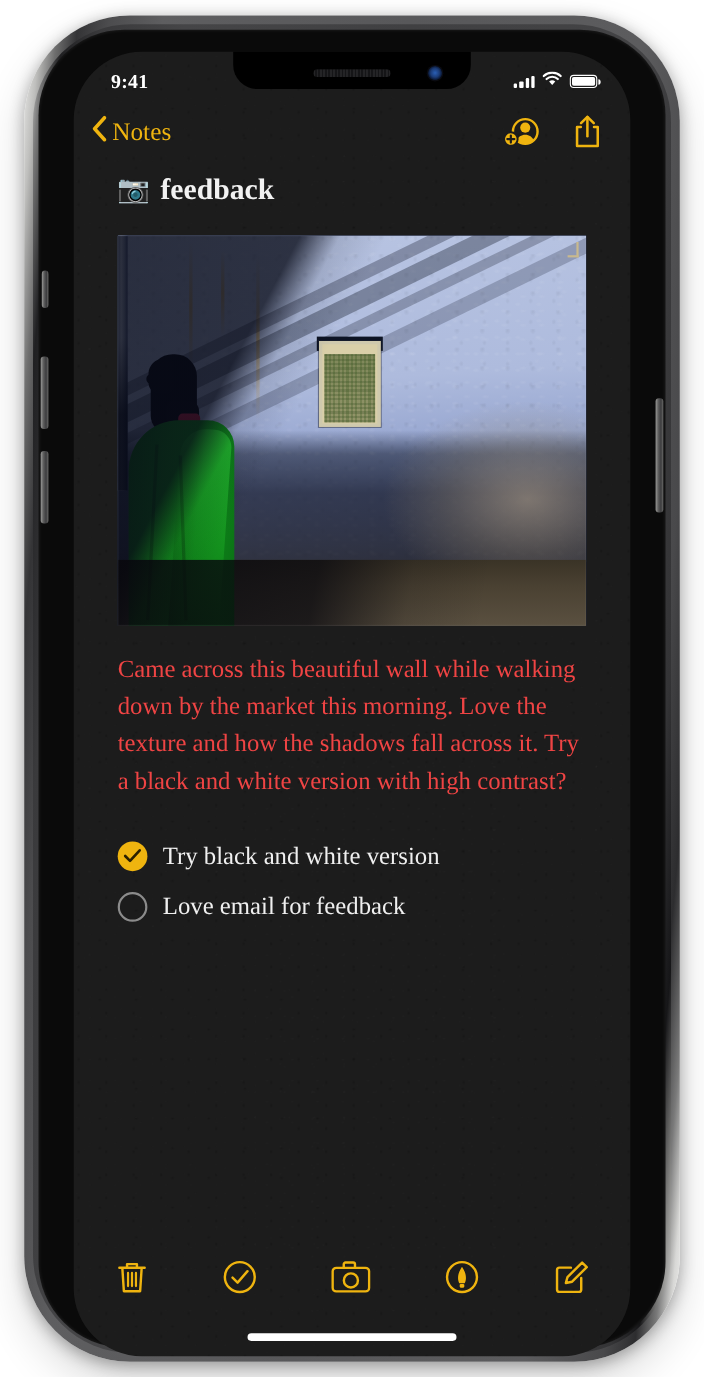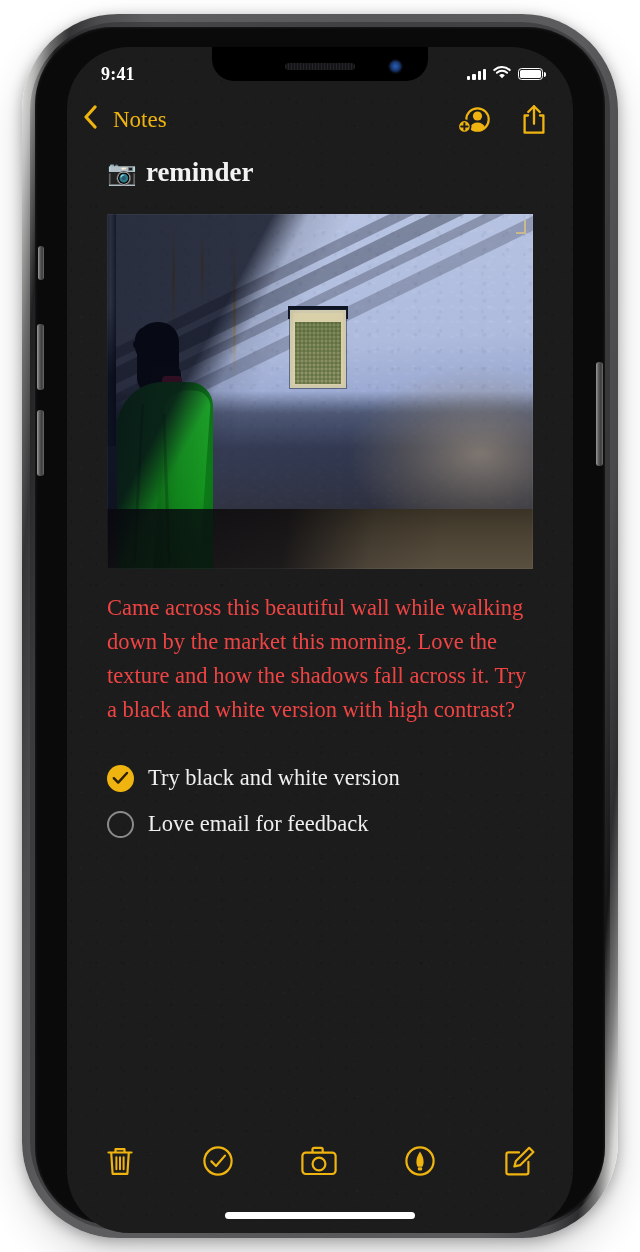--- a/index.html
+++ b/index.html
@@ -139,21 +139,21 @@
   }
   .battery > span{display:block;height:100%;background:#fff;border-radius:1.6px;}
 
   
   #navbar{
     position:absolute;left:0;right:0;top:46px;height:54px;z-index:4;
     display:flex;align-items:center;justify-content:space-between;
     padding:0 26px 0 16px;box-sizing:border-box;
   }
   #back-btn{
-    display:flex;align-items:center;gap:16px;
+    display:flex;align-items:center;gap:5px;
     color:#EFB40F;font-size:23px;cursor:pointer;
   }
   #nav-actions{display:flex;align-items:center;gap:30px;}
 
   
   #note{
     position:absolute;left:0;right:0;top:100px;bottom:84px;z-index:3;
     padding:0 40px;box-sizing:border-box;overflow:hidden;
   }
   #note-title{
@@ -392,21 +392,21 @@
             <path d="M7.2 8 13 2.2 18.8 8" stroke="#EFB40F" stroke-width="2.3" fill="none" stroke-linecap="round" stroke-linejoin="round"></path>
           </svg>
         </span>
       </div>
     </div>
 
     <div id="note">
 
       <div id="note-title">
         <span class="emoji">📷</span>
-        <span>reminder</span>
+        <span>feedback</span>
       </div>
 
       <div id="photo">
         <div class="ph" id="wall"></div>
         <div class="ph" id="wall-texture"></div>
 
         <div class="ph drip" style="left:65px;  top:6px;  height:118px;"></div>
         <div class="ph drip" style="left:94px;  top:14px; height:78px;"></div>
         <div class="ph drip" style="left:126px; top:18px; height:150px;"></div>
 

